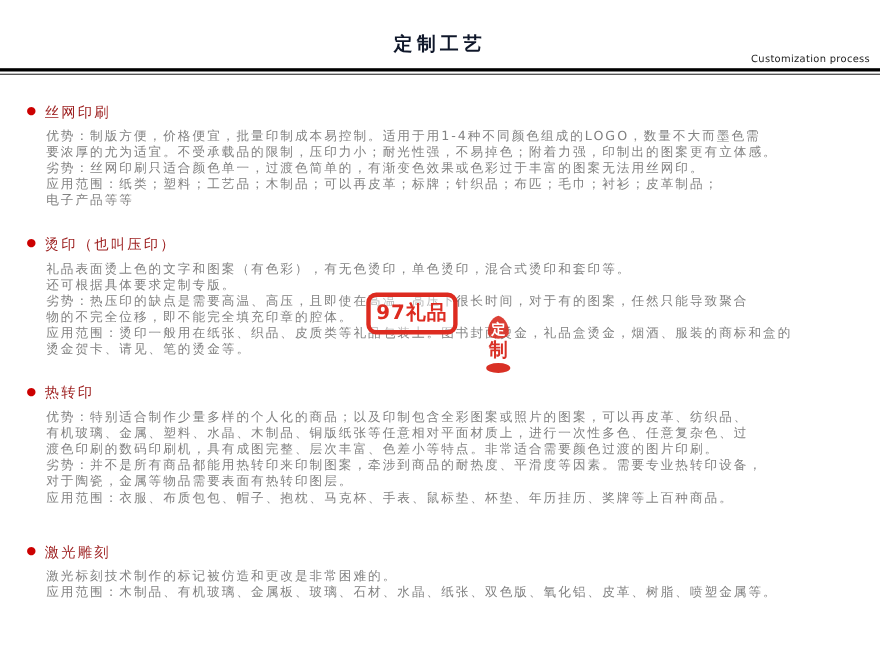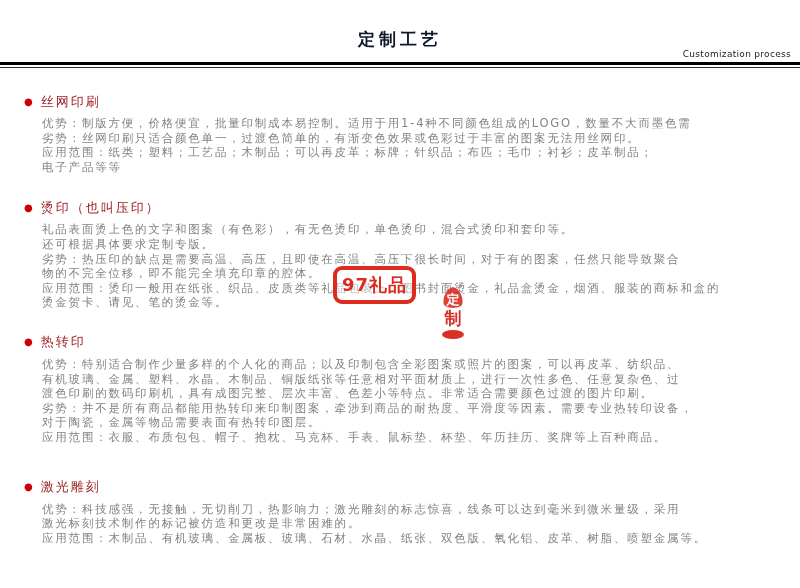--- a/index.html
+++ b/index.html
@@ -60,20 +60,21 @@
 <div class="rule-thin"></div>
 
 <main class="main" id="sections">
   <section class="section">
     <div class="sec-head">
       <span class="bullet">●</span>
       <span class="sec-title">丝网印刷</span>
     </div>
     <div class="sec-body">
         <div class="line">优势：制版方便，价格便宜，批量印制成本易控制。适用于用1-4种不同颜色组成的LOGO，数量不大而墨色需</div>
+        <div class="line">要浓厚的尤为适宜。不受承载品的限制，压印力小；耐光性强，不易掉色；附着力强，印制出的图案更有立体感。</div>
         <div class="line">劣势：丝网印刷只适合颜色单一，过渡色简单的，有渐变色效果或色彩过于丰富的图案无法用丝网印。</div>
         <div class="line">应用范围：纸类；塑料；工艺品；木制品；可以再皮革；标牌；针织品；布匹；毛巾；衬衫；皮革制品；</div>
         <div class="line">电子产品等等</div>
       </div>
   </section>
 
   <section class="section">
     <div class="sec-head">
       <span class="bullet">●</span>
       <span class="sec-title">烫印（也叫压印）</span>
@@ -102,21 +103,20 @@
         <div class="line">应用范围：衣服、布质包包、帽子、抱枕、马克杯、手表、鼠标垫、杯垫、年历挂历、奖牌等上百种商品。</div>
       </div>
   </section>
 
   <section class="section">
     <div class="sec-head">
       <span class="bullet">●</span>
       <span class="sec-title">激光雕刻</span>
     </div>
     <div class="sec-body">
-        <div class="line">优势：科技感强，无接触，无切削刀，热影响力；激光雕刻的标志惊喜，线条可以达到毫米到微米量级，采用</div>
         <div class="line">激光标刻技术制作的标记被仿造和更改是非常困难的。</div>
         <div class="line">应用范围：木制品、有机玻璃、金属板、玻璃、石材、水晶、纸张、双色版、氧化铝、皮革、树脂、喷塑金属等。</div>
       </div>
   </section>
 </main>
 
 <div class="watermark">
   <div class="wm-box">97礼品</div>
   <svg class="wm-seal" width="30" height="54" viewBox="0 0 30 54">
     <path d="M15 1 C21.5 3 25 10 24.5 17 C24 23.5 6 23.5 5.5 17 C5 10 8.5 3 15 1 Z" fill="#d93025" opacity="0.92"></path>

